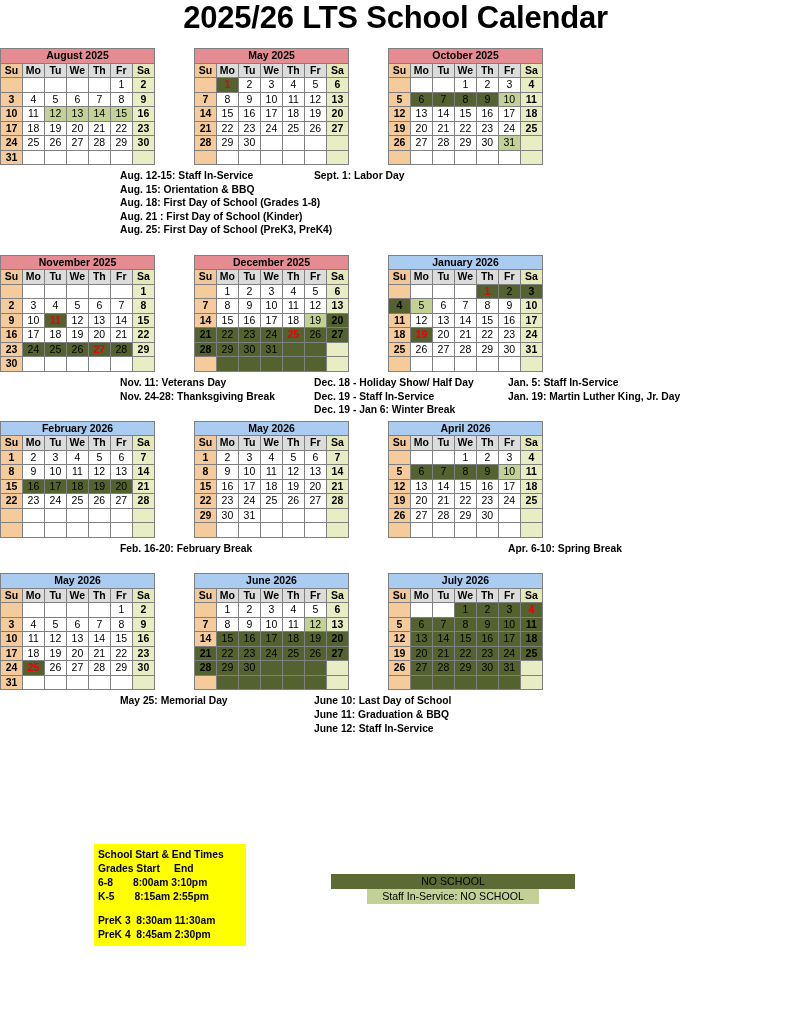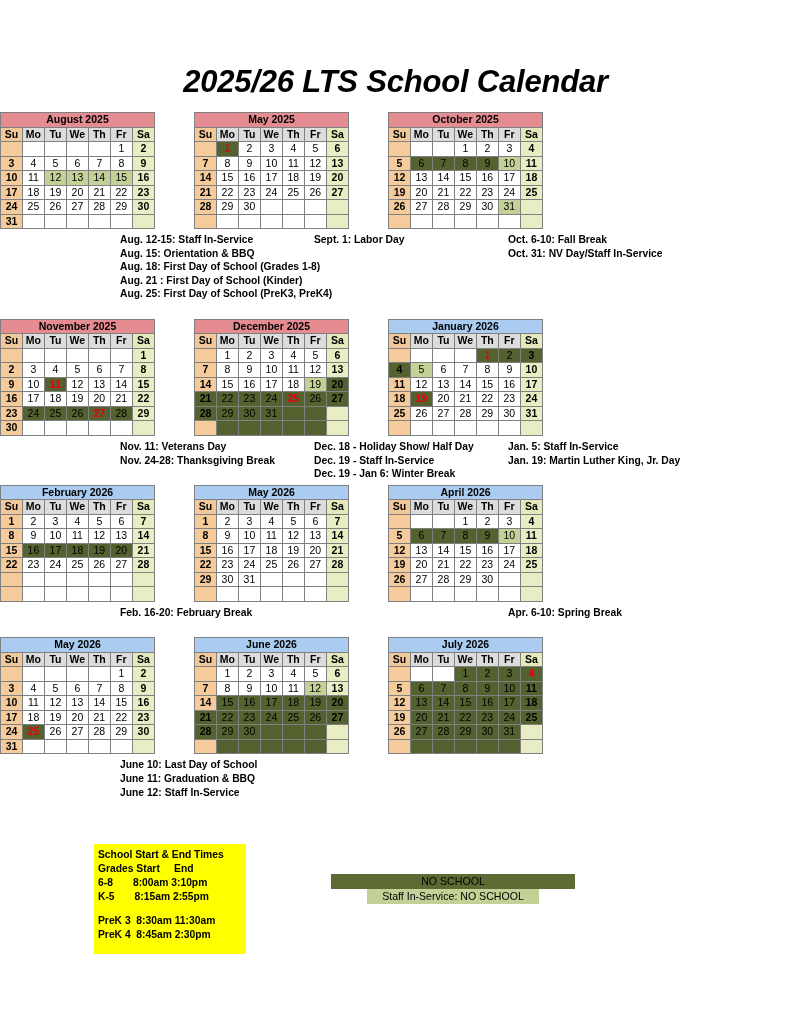--- a/index.html
+++ b/index.html
@@ -12,24 +12,22 @@
     position:relative;
   }
   #page{position:relative;width:791px;height:1024px;}
 
   
   .page-title{
     text-align:center;
     font-size:31px;
     font-weight:bold;
     letter-spacing:-0.2px;
-    padding-top:64px;
     margin:0;
     font-family:"Liberation Sans", sans-serif;
-    font-style:italic;
   }
 
   
   .month-row{
     display:flex;
     justify-content:flex-start;
     box-sizing:border-box;
   }
   .month-col{ width:194px; }
   .month-col.c3{ width:auto; }
@@ -98,21 +96,21 @@
   
   .bottom{
     position:absolute;
     left:0;top:840px;width:791px;
   }
   .times-box{
     position:absolute;
     left:94px;top:4px;
     width:152px;
     background:#ffff00;
-    padding:4px 4px 12px 4px;
+    padding:4px 4px 4px 4px;
     box-sizing:border-box;
   }
   .times-line{
     font-size:10.3px;
     font-weight:bold;
     line-height:14px;
     white-space:pre;
     font-family:"Liberation Sans", sans-serif;
   }
   .times-gap{ height:10px; }
@@ -361,24 +359,20 @@
         <div class="notes-col">
           <div class="note">Aug. 12-15: Staff In-Service</div>
           <div class="note">Aug. 15: Orientation &amp; BBQ</div>
           <div class="note">Aug. 18: First Day of School (Grades 1-8)</div>
           <div class="note">Aug. 21 : First Day of School (Kinder)</div>
           <div class="note">Aug. 25: First Day of School (PreK3, PreK4)</div>
         </div>
         <div class="notes-col">
           <div class="note">Sept. 1: Labor Day</div>
         </div>
-        <div class="notes-col wide">
-          <div class="note">Oct. 6-10: Fall Break</div>
-          <div class="note">Oct. 31: NV Day/Staff In-Service</div>
-        </div>
       </div>
       <div class="month-row" style="margin-top:18px;">
         <div class="month-col">
           <table class="cal">
             <tbody>
               <tr>
                 <td class="cal-title t-red" colspan="7">November 2025</td>
               </tr>
               <tr>
                 <td class="dow su">Su</td>
@@ -1045,20 +1039,23 @@
                 <td class="wd noschool"></td>
                 <td class="wd noschool"></td>
                 <td class="wd noschool"></td>
                 <td class="sa empty"></td>
               </tr>
             </tbody>
           </table>
         </div>
       </div>
       <div class="notes-row">
+        <div class="notes-col">
+          <div class="note">May 25: Memorial Day</div>
+        </div>
         <div class="notes-col">
           <div class="note">June 10: Last Day of School</div>
           <div class="note">June 11: Graduation &amp; BBQ</div>
           <div class="note">June 12: Staff In-Service</div>
         </div>
         <div class="notes-col wide"></div>
       </div>
     </div>
 
   <div class="bottom">

